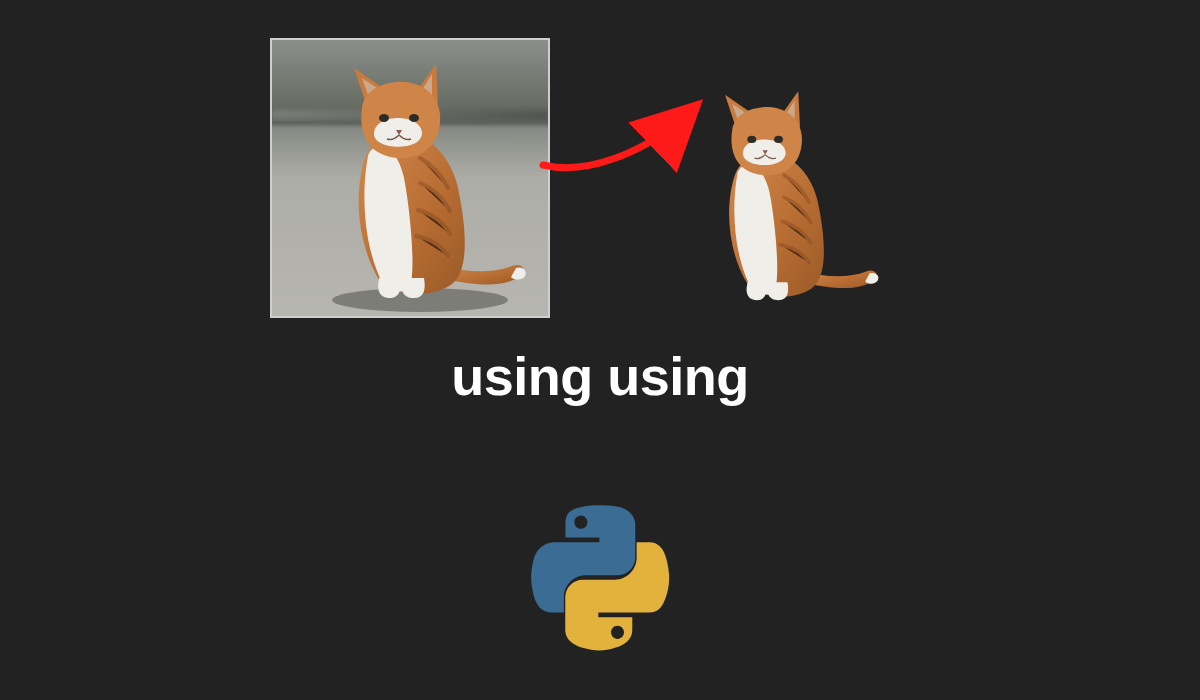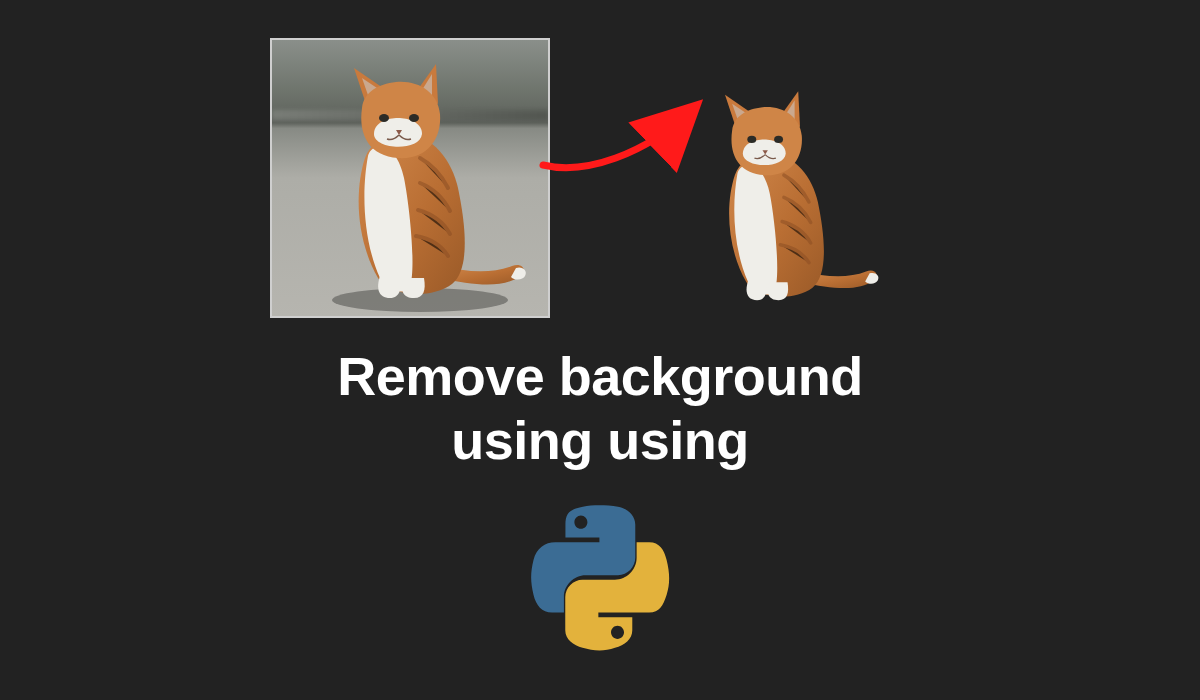--- a/index.html
+++ b/index.html
@@ -208,21 +208,20 @@
     <defs>
       <marker id="ah" markerWidth="12" markerHeight="12" refX="8" refY="5" orient="auto">
         <path d="M0 0 L10 5 L0 10 Z" fill="#ff1a1a"></path>
       </marker>
     </defs>
     <path d="M8 70 C 50 80, 110 60, 158 14" fill="none" stroke="#ff1a1a" stroke-width="7" stroke-linecap="round" marker-end="url(#ah)"></path>
   </svg>
 </div>
 
 <div class="heading">
-  <div>Remove background</div>
   <div>using using</div>
 </div>
 
 <div class="pylogo">
   <svg viewBox="0 0 256 255" width="150" height="150">
     <path d="M126.9 0c-10 0-19.7.9-28.2 2.4C73.6 6.8 69 16.1 69 33.1v22h58v8H51.5C34.3 63.1 19.3 73.4 14.6 93c-5.4 22.5-5.6 36.5 0 60 4.2 17.5 14.2 30 31.4 30h20.4v-27c0-19.5 16.9-36.7 36.9-36.7h55.4c16.4 0 29.5-13.5 29.5-30V33.1c0-16-13.5-28-29.5-30.7C148.5.8 137 .0 126.9 0zM95.4 17.5c6.1 0 11.1 5.1 11.1 11.3 0 6.2-5 11.2-11.1 11.2-6.1 0-11.1-5-11.1-11.2 0-6.2 5-11.3 11.1-11.3z" fill="#3b6c94"></path>
     <path d="M190.5 63.1v26.3c0 20.4-17.3 37.5-36.9 37.5H98.2c-16.1 0-29.5 13.8-29.5 30v56.2c0 16 13.9 25.4 29.5 30 18.7 5.5 36.7 6.5 55.4 0 16.5-4.8 29.5-14.4 29.5-30v-22h-57.9v-8h86.9c17.2 0 23.6-12 29.5-30 6.1-18.5 5.8-36.3 0-60-4.2-17.1-12.3-30-29.5-30h-21.6zm-32.6 142.5c6.1 0 11.1 5 11.1 11.2 0 6.2-5 11.3-11.1 11.3-6.1 0-11.1-5.1-11.1-11.3 0-6.2 5-11.2 11.1-11.2z" fill="#e3b23c"></path>
   </svg>
 </div>
 

